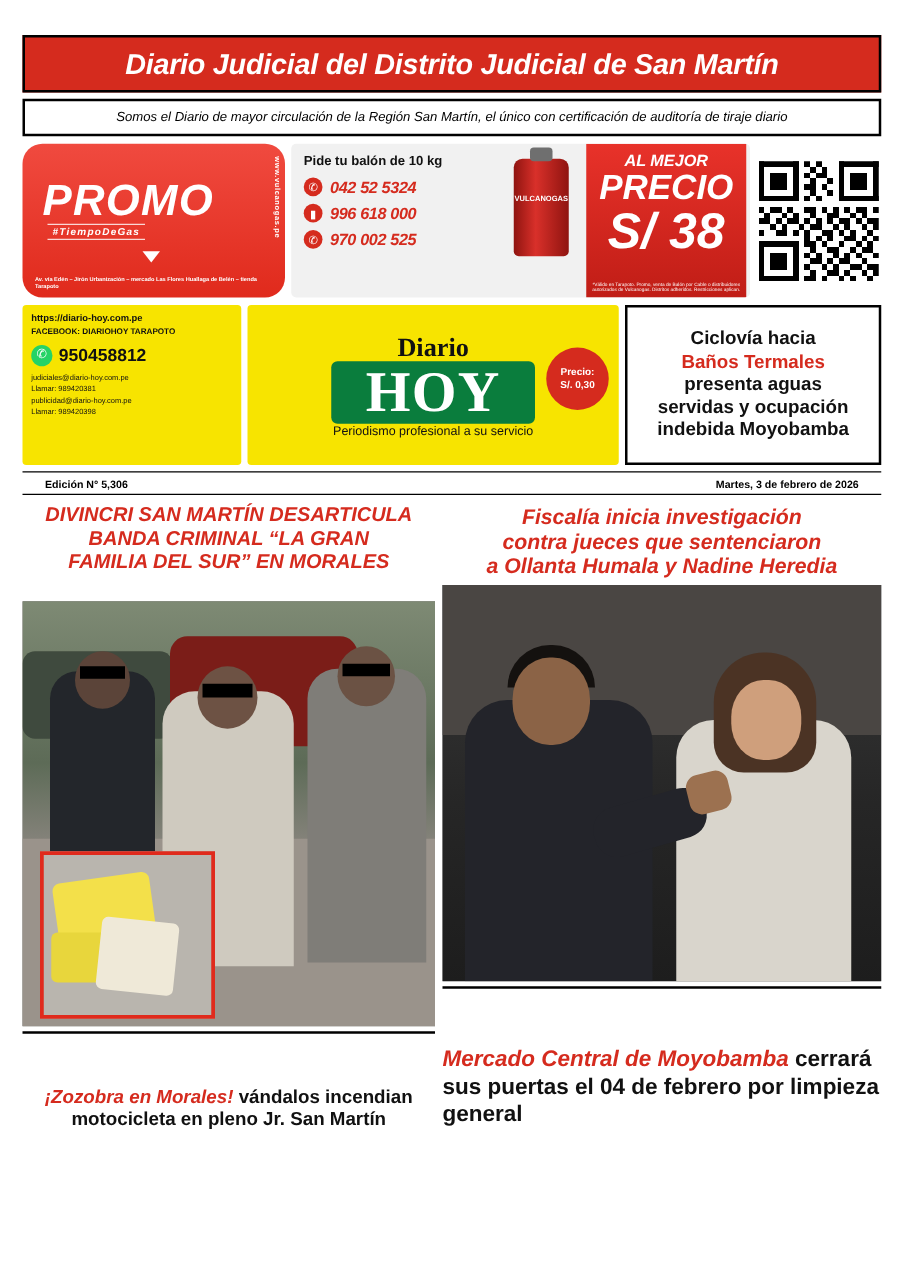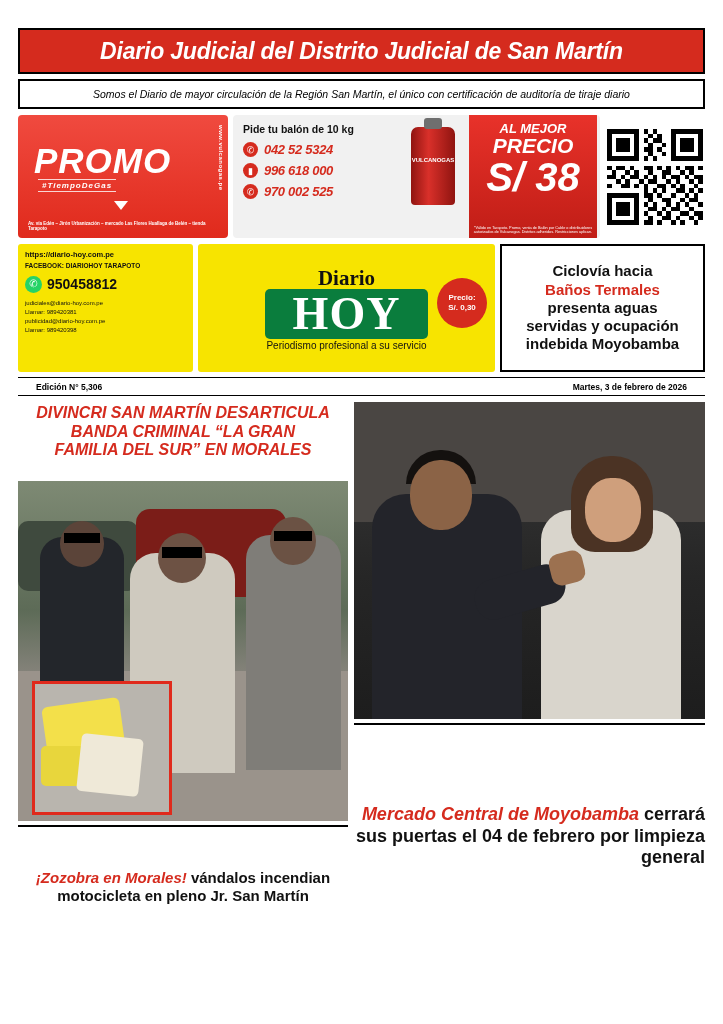--- a/index.html
+++ b/index.html
@@ -60,21 +60,21 @@
   
   .promo-strip {
     margin-top: 6px;
     display: flex;
     height: 123px;
     gap: 5px;
   }
   .promo-left {
     flex: 0 0 210px;
     background: linear-gradient(180deg,#f04a3f 0%, #e02a1c 100%);
-    border-radius: 4px;
+    border-radius: 16px;
     position: relative;
     overflow: hidden;
     text-decoration: underline;
   }
   .promo-word {
     position: absolute;
     top: 26px;
     left: 16px;
     color: #ffffff;
     font-size: 35px;
@@ -192,21 +192,21 @@
   }
   .price-box {
     flex: 0 0 128px;
     background: linear-gradient(180deg,#e8322a,#c01d16);
     color: #fff;
     text-align: center;
     padding-top: 6px;
     position: relative;
   }
   .price-l1 { font-size: 13px; font-weight: bold; font-style: italic; }
-  .price-l2 { font-size: 21px; font-weight: bold; font-style: italic; margin-top: -2px;}
+  .price-l2 { font-size: 28px; font-weight: bold; font-style: italic; margin-top: -2px;}
   .price-l3 { font-size: 40px; font-weight: bold; font-style: italic; line-height: .95; }
   .promo-legal {
     position: absolute;
     bottom: 3px; left: 0; right: 0;
     font-size: 3.8px;
     color: #fff;
     line-height: 1.2;
     padding: 0 4px;
   }
   .qr-box {
@@ -409,21 +409,21 @@
     font-weight: bold;
     line-height: 1.2;
     color: #111;
   }
   .cap-left .hl { color: #d52b1e; font-style: italic; }
   .cap-right {
     font-size: 18px;
     font-weight: bold;
     line-height: 1.22;
     color: #111;
-    text-align: right;
+    text-align: left;
   }
   .cap-right .hl { color: #d52b1e; font-style: italic; }
   .right-bottom {
     border-top: 2px solid #000;
     margin-top: 4px;
     padding-top: 6px;
     flex: 1 1 auto;
     display: flex;
     align-items: center;
     justify-content: center;
@@ -676,20 +676,25 @@
       </div>
 
       <div class="cap-box">
         <div class="cap-left">
           <span class="hl">¡Zozobra en Morales!</span><span> vándalos incendian motocicleta en pleno Jr. San Martín</span>
         </div>
       </div>
     </div>
 
     <div class="col-right">
+      <div class="head-red head-right">
+        <span>Fiscalía inicia investigación</span><br>
+        <span>contra jueces que sentenciaron</span><br>
+        <span>a Ollanta Humala y Nadine Heredia</span>
+      </div>
 
       <div class="photo photo-right">
         <div class="p2-bg"></div>
         <div class="p2-wall"></div>
         <div class="p2-w"></div>
         <div class="p2-whair"></div>
         <div class="p2-wface"></div>
         <div class="p2-m"></div>
         <div class="p2-mhair"></div>
         <div class="p2-mh"></div>

